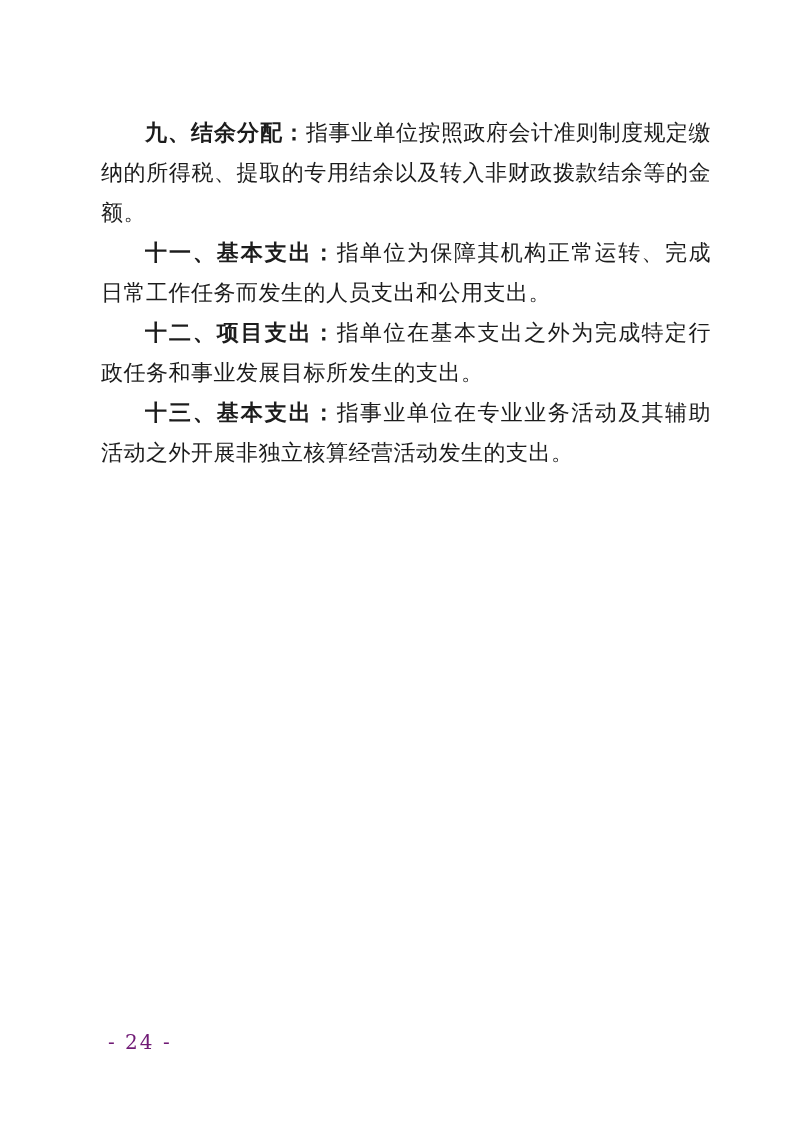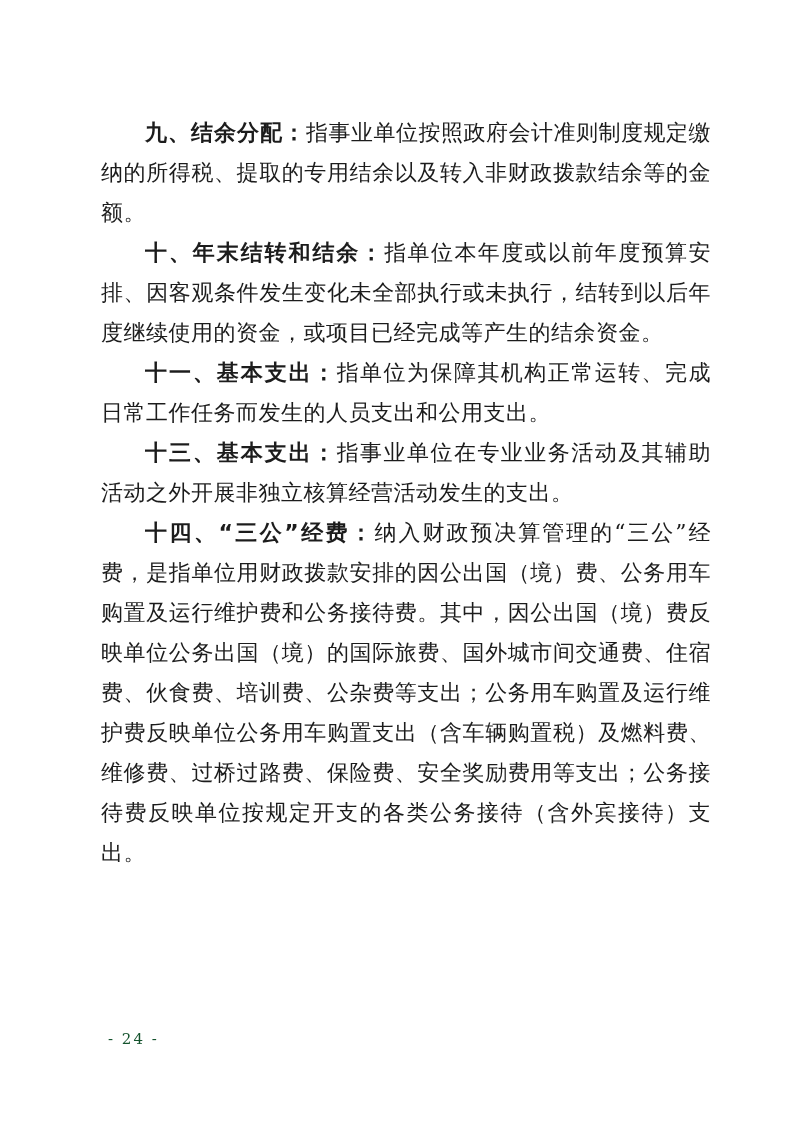--- a/index.html
+++ b/index.html
@@ -38,42 +38,41 @@
     font-family: "DejaVu Sans", "Liberation Sans", sans-serif;
     letter-spacing: 1px;
   }
   .para-body {
     font-weight: 400;
   }
   .footer {
     position: absolute;
     left: 108px;
     top: 1030px;
-    font-size: 15px;
+    font-size: 20px;
     letter-spacing: 2px;
-    color: #14532d;
+    color: #701a75;
     font-family: "DejaVu Serif", "Liberation Serif", serif;
   }
 </style>
 </head>
 <body>
 
 <div class="page">
   <div class="content">
 
     <p class="para"><span class="para-heading">九、结余分配：</span><span class="para-body">指事业单位按照政府会计准则制度规定缴纳的所得税、提取的专用结余以及转入非财政拨款结余等的金额。</span></p>
 
-    <p class="para"><span class="para-heading">十、年末结转和结余：</span><span class="para-body">指单位本年度或以前年度预算安排、因客观条件发生变化未全部执行或未执行，结转到以后年度继续使用的资金，或项目已经完成等产生的结余资金。</span></p>
 
     <p class="para"><span class="para-heading">十一、基本支出：</span><span class="para-body">指单位为保障其机构正常运转、完成日常工作任务而发生的人员支出和公用支出。</span></p>
 
+    <p class="para"><span class="para-heading">十二、项目支出：</span><span class="para-body">指单位在基本支出之外为完成特定行政任务和事业发展目标所发生的支出。</span></p>
 
     <p class="para"><span class="para-heading">十三、基本支出：</span><span class="para-body">指事业单位在专业业务活动及其辅助活动之外开展非独立核算经营活动发生的支出。</span></p>
 
-    <p class="para"><span class="para-heading">十四、“三公”经费：</span><span class="para-body">纳入财政预决算管理的“三公”经费，是指单位用财政拨款安排的因公出国（境）费、公务用车购置及运行维护费和公务接待费。其中，因公出国（境）费反映单位公务出国（境）的国际旅费、国外城市间交通费、住宿费、伙食费、培训费、公杂费等支出；公务用车购置及运行维护费反映单位公务用车购置支出（含车辆购置税）及燃料费、维修费、过桥过路费、保险费、安全奖励费用等支出；公务接待费反映单位按规定开支的各类公务接待（含外宾接待）支出。</span></p>
 
 
   </div>
 
   <div class="footer">
     <span>- 24 -</span>
   </div>
 </div>
 
 </body></html>

